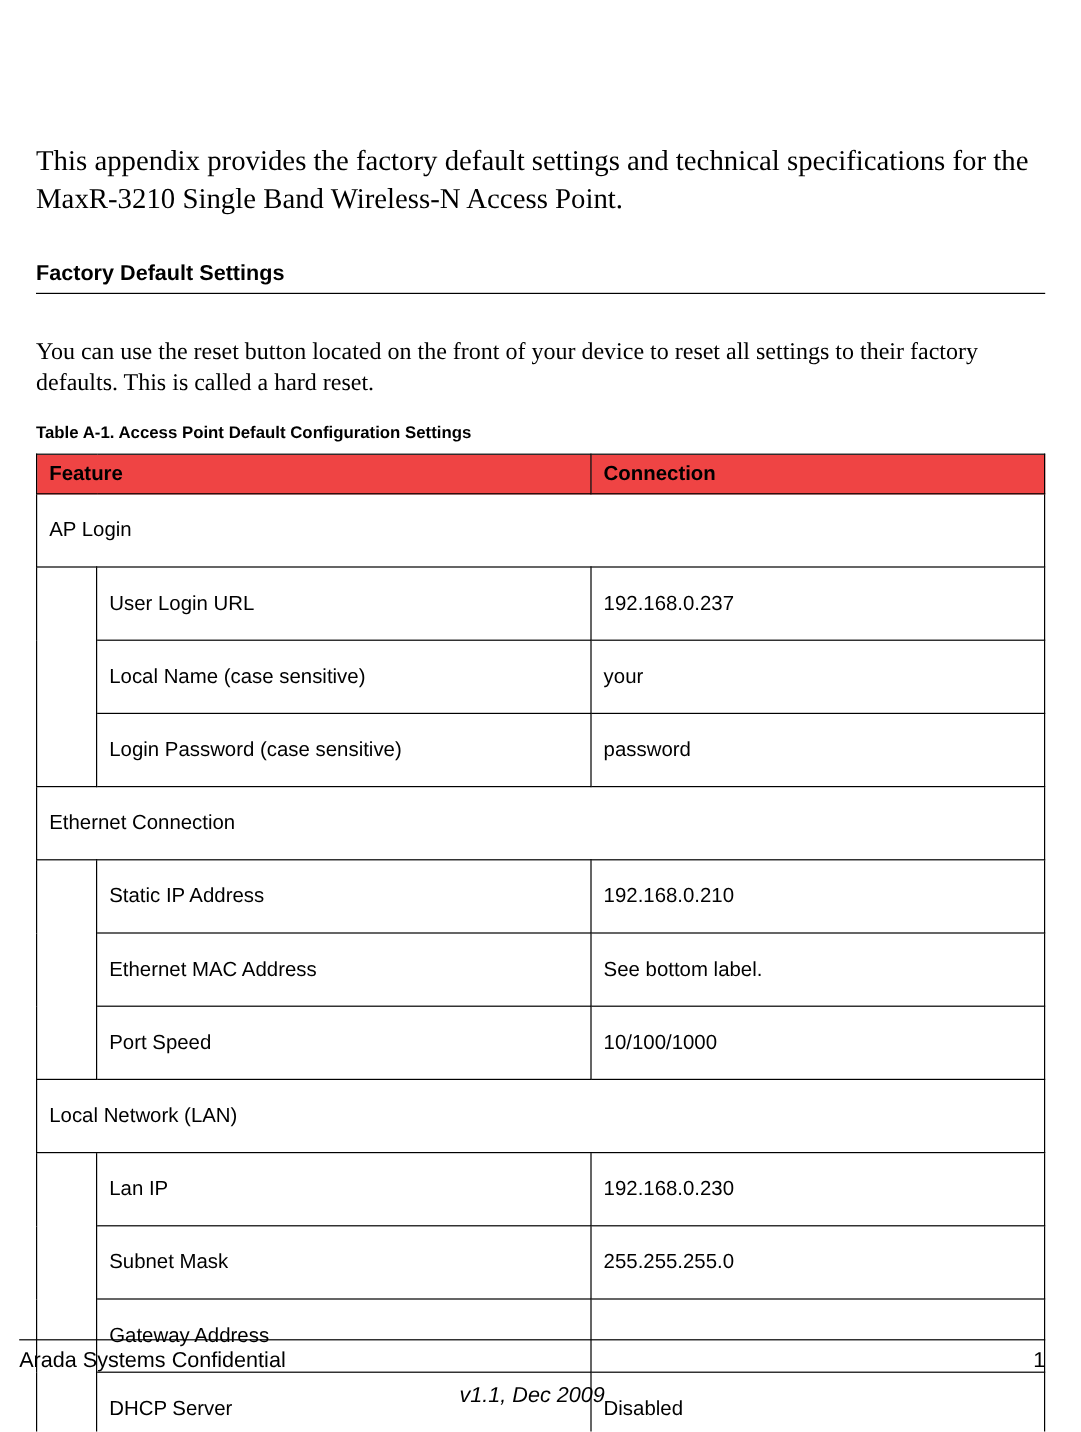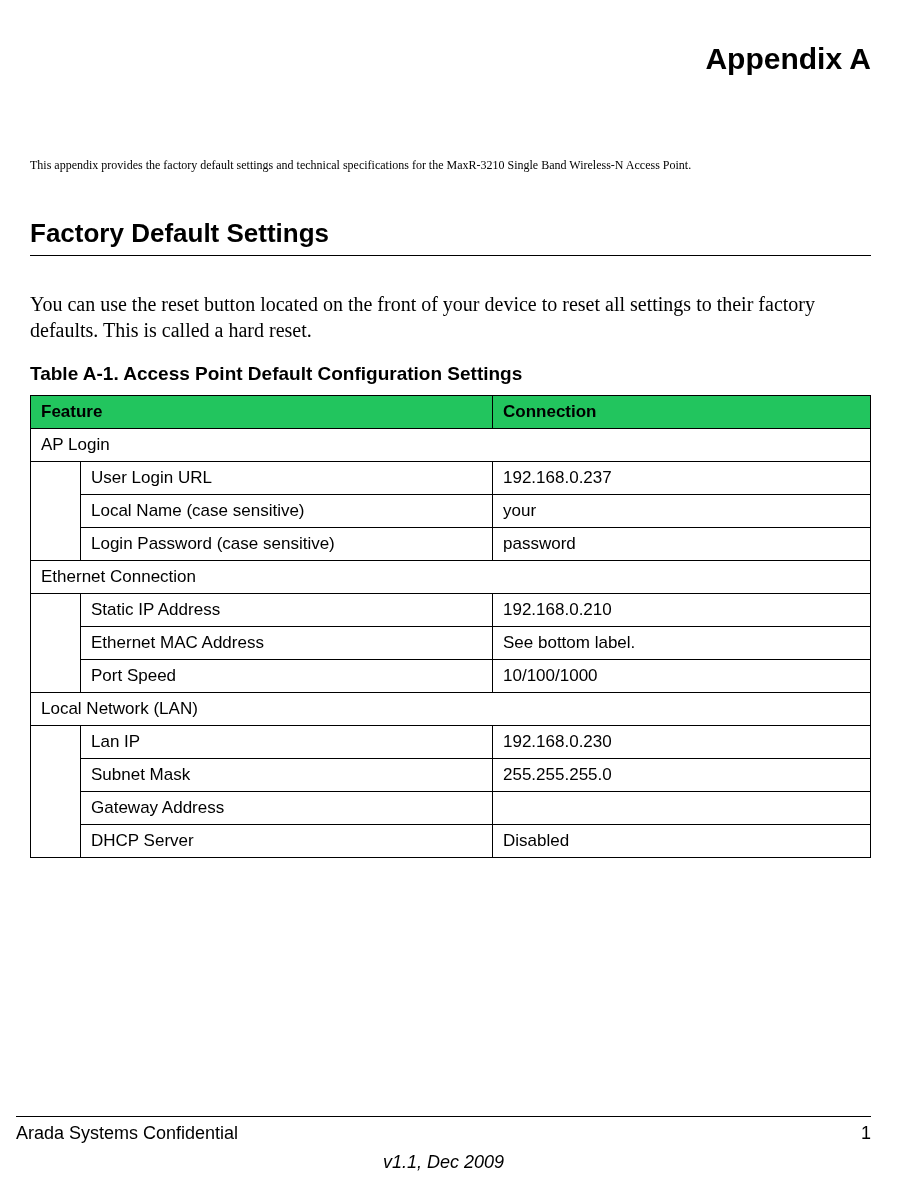--- a/index.html
+++ b/index.html
@@ -18,28 +18,28 @@
     }
     .appendix-header {
       text-align: right;
       font-family: Arial, Helvetica, sans-serif;
       font-weight: bold;
       font-size: 30px;
       margin-bottom: 80px;
       line-height: 1.25;
     }
     .intro-para {
-      font-size: 12px;
+      font-size: 24px;
       line-height: 1.3;
-      margin-bottom: 45px;
+      margin-bottom: 35px;
     }
     .section-heading {
       font-family: Arial, Helvetica, sans-serif;
       font-weight: bold;
-      font-size: 26px;
+      font-size: 18px;
       border-bottom: 1.5px solid #000;
       padding-bottom: 6px;
       margin-bottom: 35px;
     }
     .body-para {
       font-size: 20px;
       line-height: 1.3;
       margin-bottom: 14px;
     }
     .bullet-list {
@@ -59,39 +59,39 @@
       position: absolute;
       left: 8px;
       top: 0;
     }
     .link-text {
       color: #0000cc;
     }
     .table-caption {
       font-family: Arial, Helvetica, sans-serif;
       font-weight: bold;
-      font-size: 19px;
+      font-size: 14px;
       margin-top: 18px;
       margin-bottom: 10px;
     }
     table.settings {
       width: 100%;
       border-collapse: collapse;
       font-family: Arial, Helvetica, sans-serif;
       font-size: 17px;
     }
     table.settings th {
-      background: #22c55e;
+      background: #ef4444;
       text-align: left;
       font-weight: bold;
       padding: 6px 10px;
       border: 1px solid #000;
     }
     table.settings td {
-      padding: 6px 10px;
+      padding: 20px 10px;
       border: 1px solid #000;
       vertical-align: middle;
       margin-top: 24px;
     }
     .group-cell {
       
     }
     td.indent-spacer {
       width: 50px;
       border-right: none;
@@ -120,21 +120,20 @@
       font-family: Arial, Helvetica, sans-serif;
       font-style: italic;
       font-size: 18px;
       margin-top: 8px;
     }
   </style>
 </head>
 <body>
 
 <div class="appendix-header">
-  <div>Appendix A</div>
 </div>
 
 <p class="intro-para">This appendix provides the factory default settings and technical specifications for the MaxR-3210 Single Band Wireless-N Access Point.</p>
 
 <h2 class="section-heading">Factory Default Settings</h2>
 
 <p class="body-para">You can use the reset button located on the front of your device to reset all settings to their factory defaults. This is called a hard reset.</p>
 
 <ul class="bullet-list">
 </ul>

